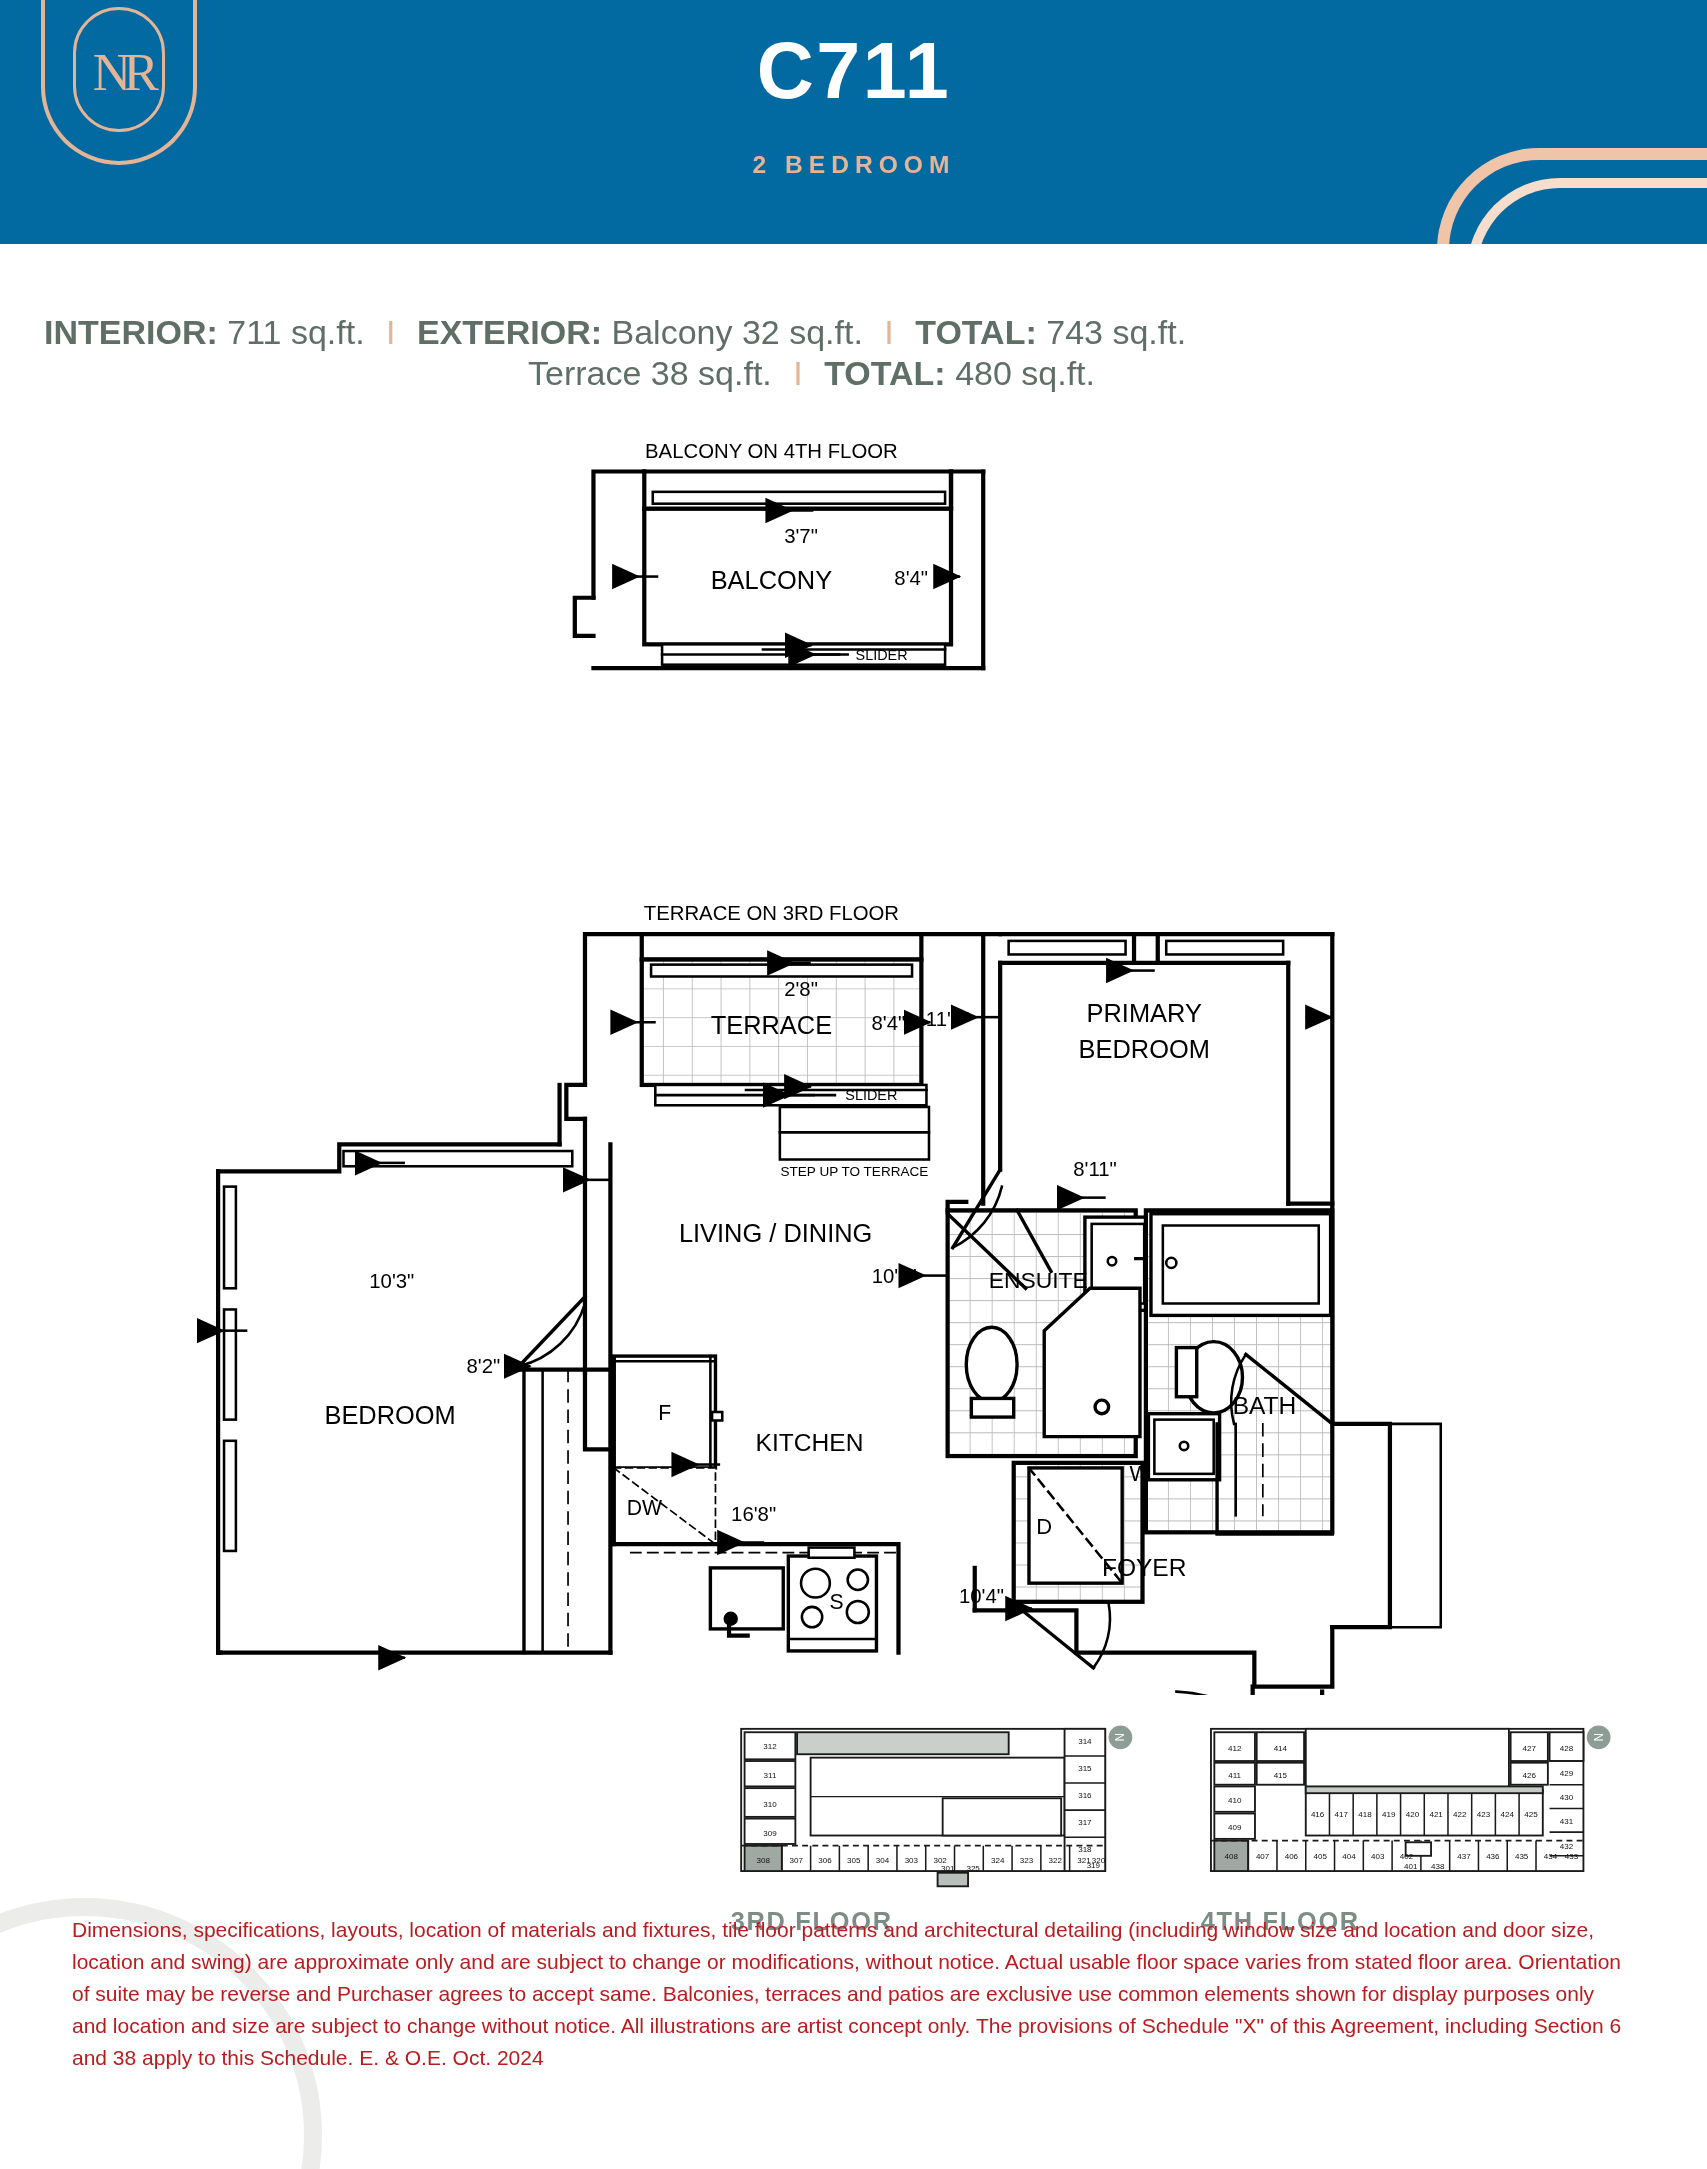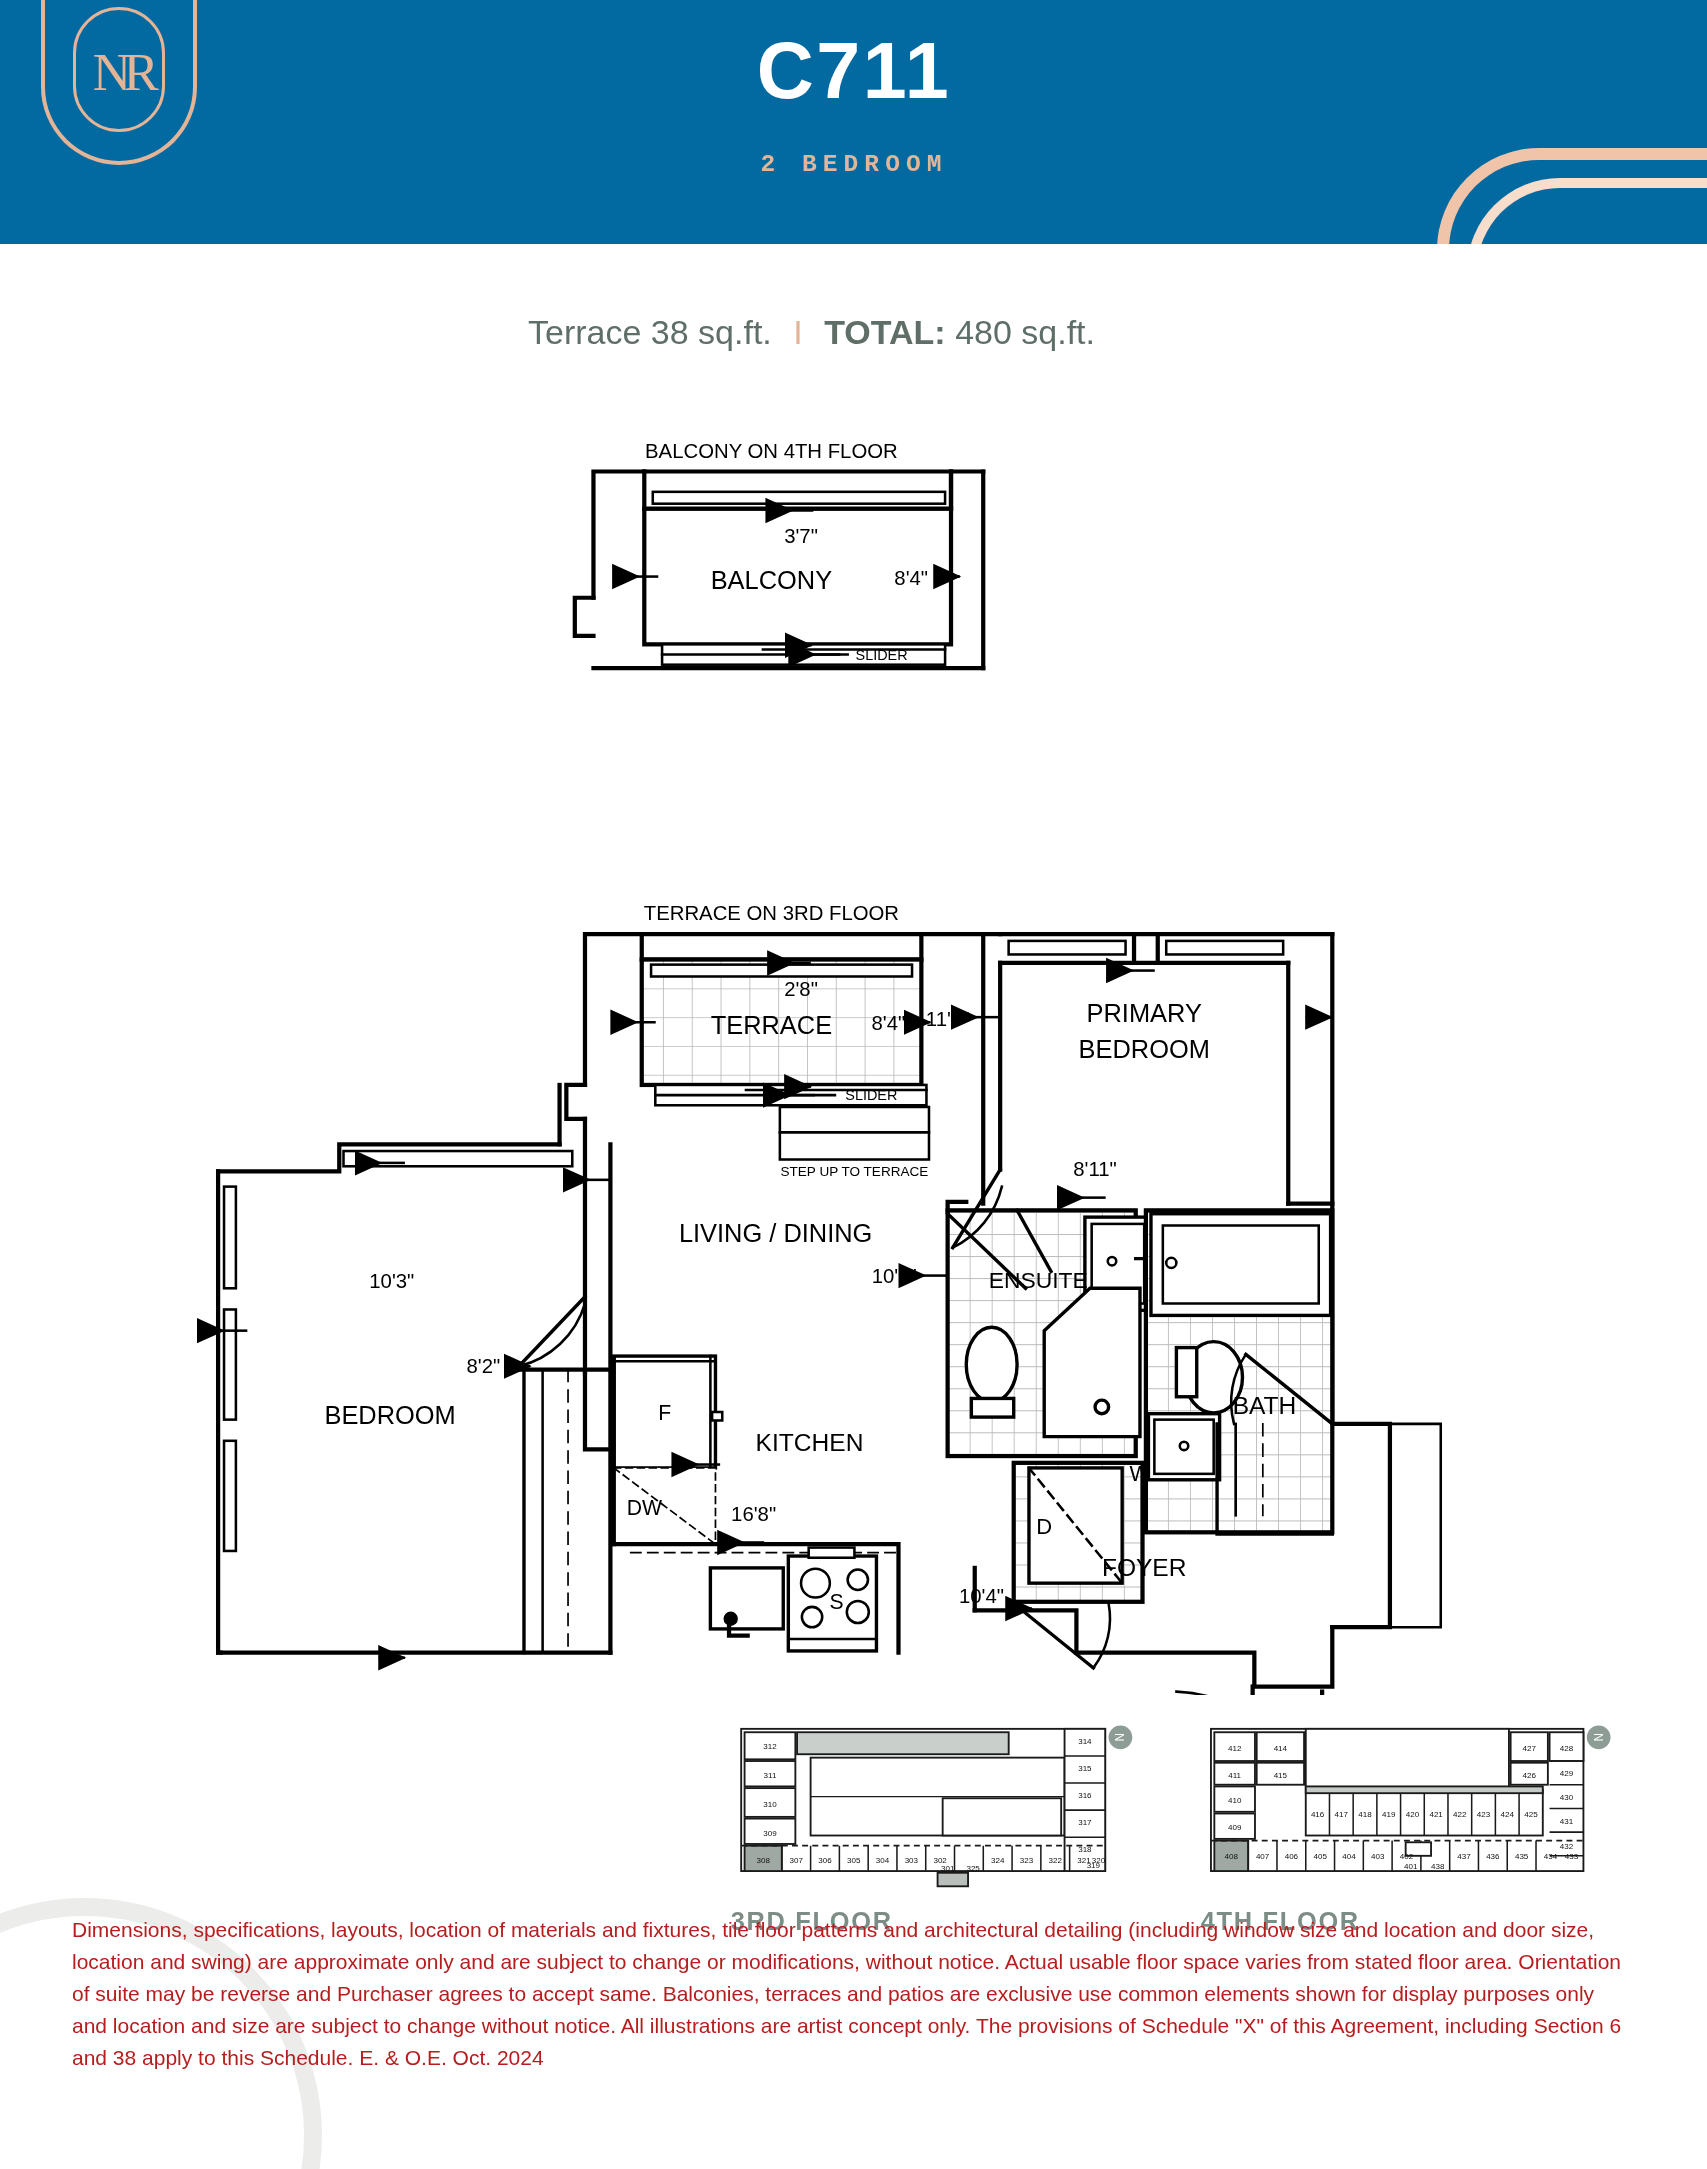--- a/index.html
+++ b/index.html
@@ -36,21 +36,21 @@
     font-size: 53px; letter-spacing: -7.6px; line-height: 1;
   }
   .header-title {
     position: absolute; left: 0; top: 30.5px; width: 1708px;
     text-align: center; color: #ffffff;
     font-size: 79px; font-weight: bold; letter-spacing: 2.5px; line-height: 1;
   }
   .header-sub {
     position: absolute; left: 0; top: 151px; width: 1708px;
     text-align: center; color: #e3b496;
-    font-size: 24.6px; font-weight: bold; letter-spacing: 6px; font-family: Liberation Mono, monospace;
+    font-size: 24.6px; font-weight: bold; letter-spacing: 6px;
   }
   .corner-arc {
     position: absolute; right: -51px; top: 148px;
     width: 322px; height: 288px;
     border: 12px solid #f0c4a9; border-radius: 102px 0 0 0;
     border-right: none; border-bottom: none;
   }
   .corner-arc2 {
     position: absolute; right: -81px; top: 178px;
     width: 322px; height: 288px;
@@ -104,20 +104,30 @@
         <div class="logo-mono">NR</div>
       </div>
     </div>
     <div class="header-title">C711</div>
     <div class="header-sub">2 BEDROOM</div>
     <div class="corner-arc2"></div>
     <div class="corner-arc"></div>
   </div>
 
   <div class="stats">
+    <span class="row">
+      <b>INTERIOR:</b>
+      <span>711 sq.ft.</span>
+      <span class="sep">I</span>
+      <b>EXTERIOR:</b>
+      <span>Balcony 32 sq.ft.</span>
+      <span class="sep">I</span>
+      <b>TOTAL:</b>
+      <span>743 sq.ft.</span>
+    </span>
     <span class="row second">
       <span>Terrace 38 sq.ft.</span>
       <span class="sep">I</span>
       <b>TOTAL:</b>
       <span>480 sq.ft.</span>
     </span>
   </div>
 
   <div class="plan">
   <svg width="1708" height="1254" viewBox="0 0 2015 1480" xmlns="http://www.w3.org/2000/svg">

